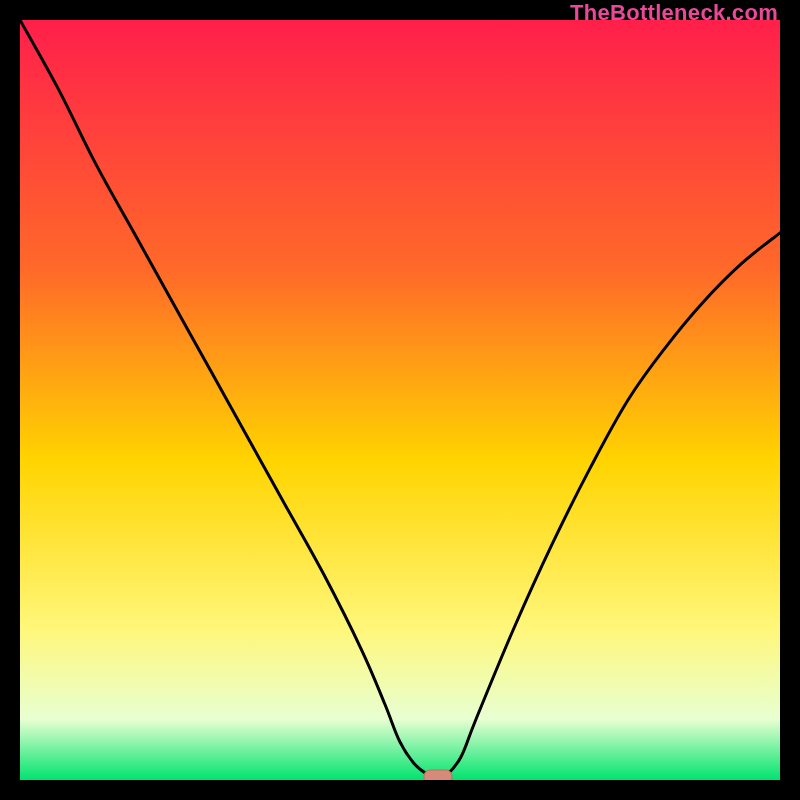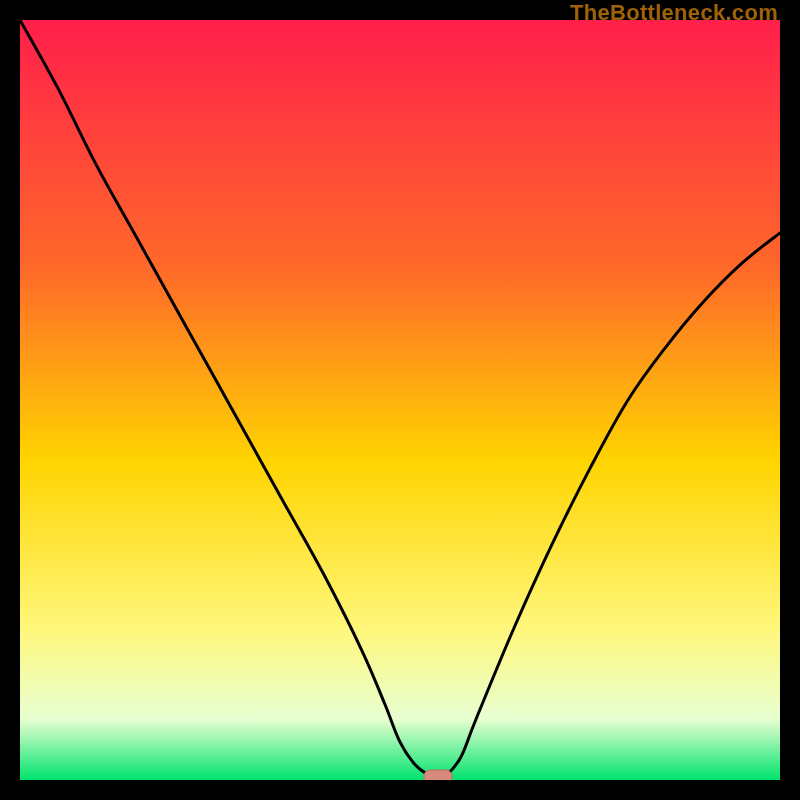--- a/index.html
+++ b/index.html
@@ -23,21 +23,21 @@
     width: 760px;
     height: 760px;
   }
   .watermark {
     position: absolute;
     top: 0px;
     right: 22px;
     font-family: Arial, Helvetica, sans-serif;
     font-size: 22px;
     font-weight: 600;
-    color: #a16207;
+    color: #ec4899;
     letter-spacing: 0.3px;
     user-select: none;
   }
   svg { display: block; }
 </style>
 </head>
 <body>
 
 <div class="frame">
 

